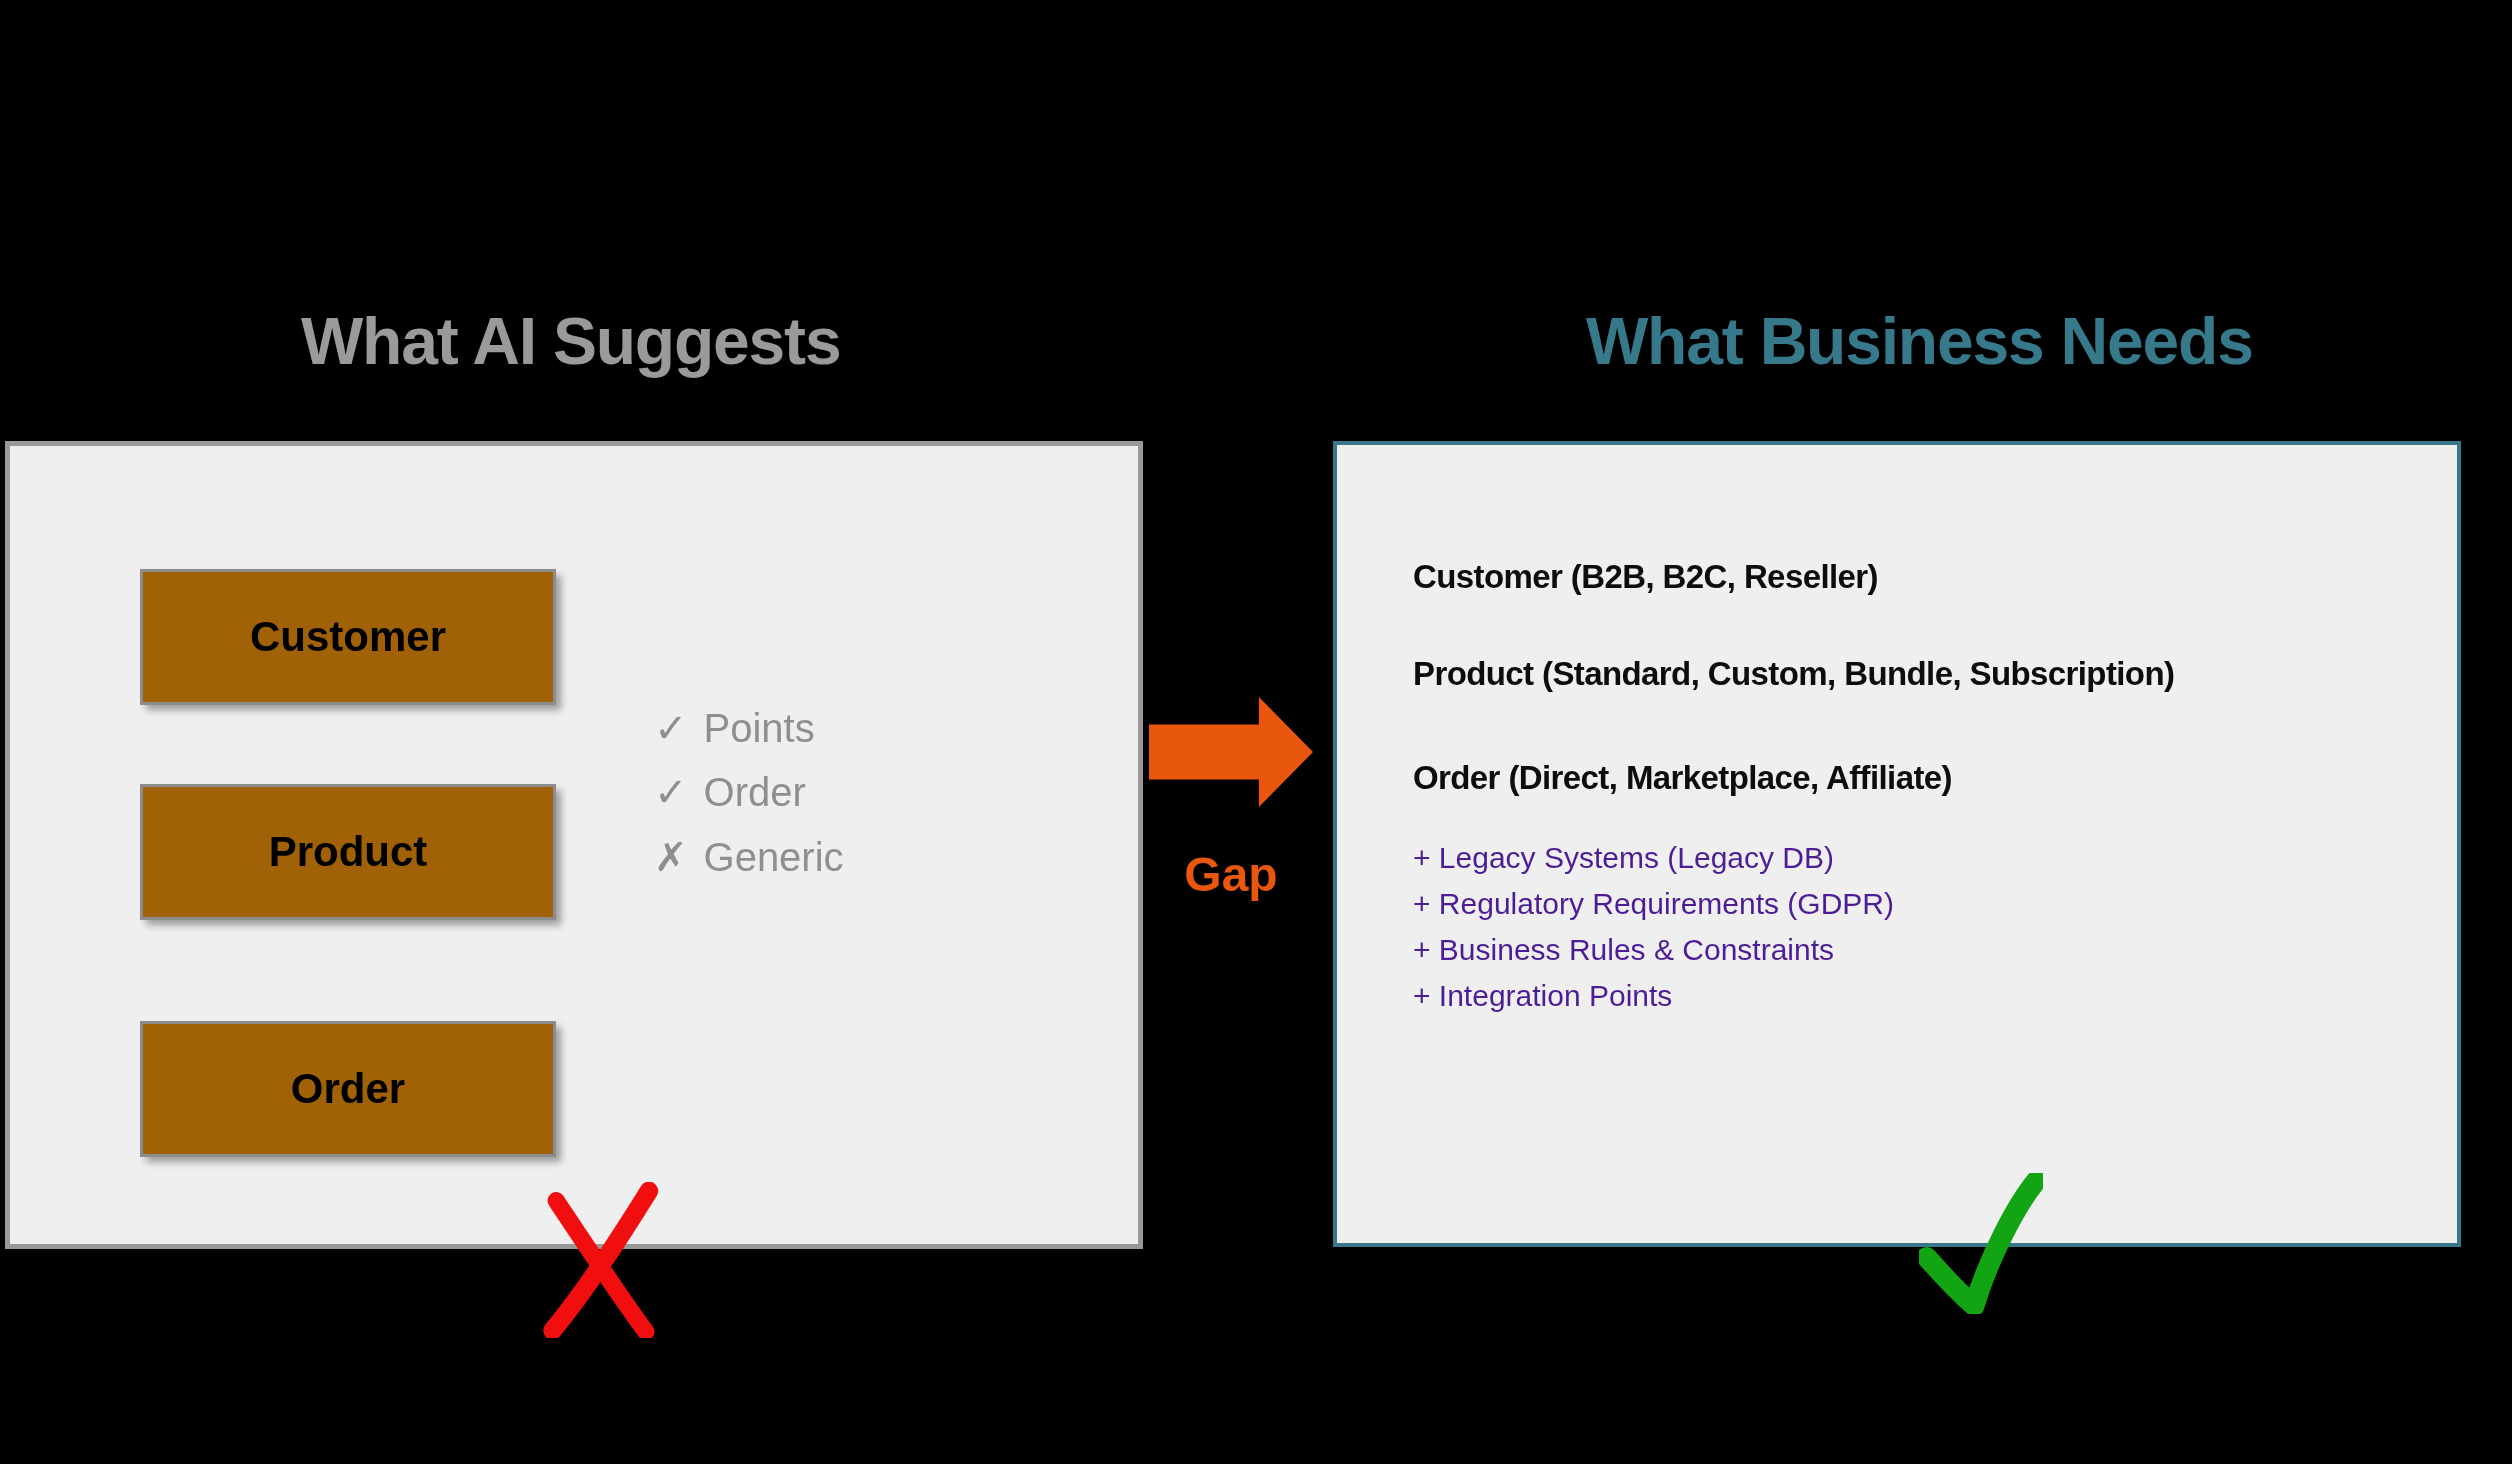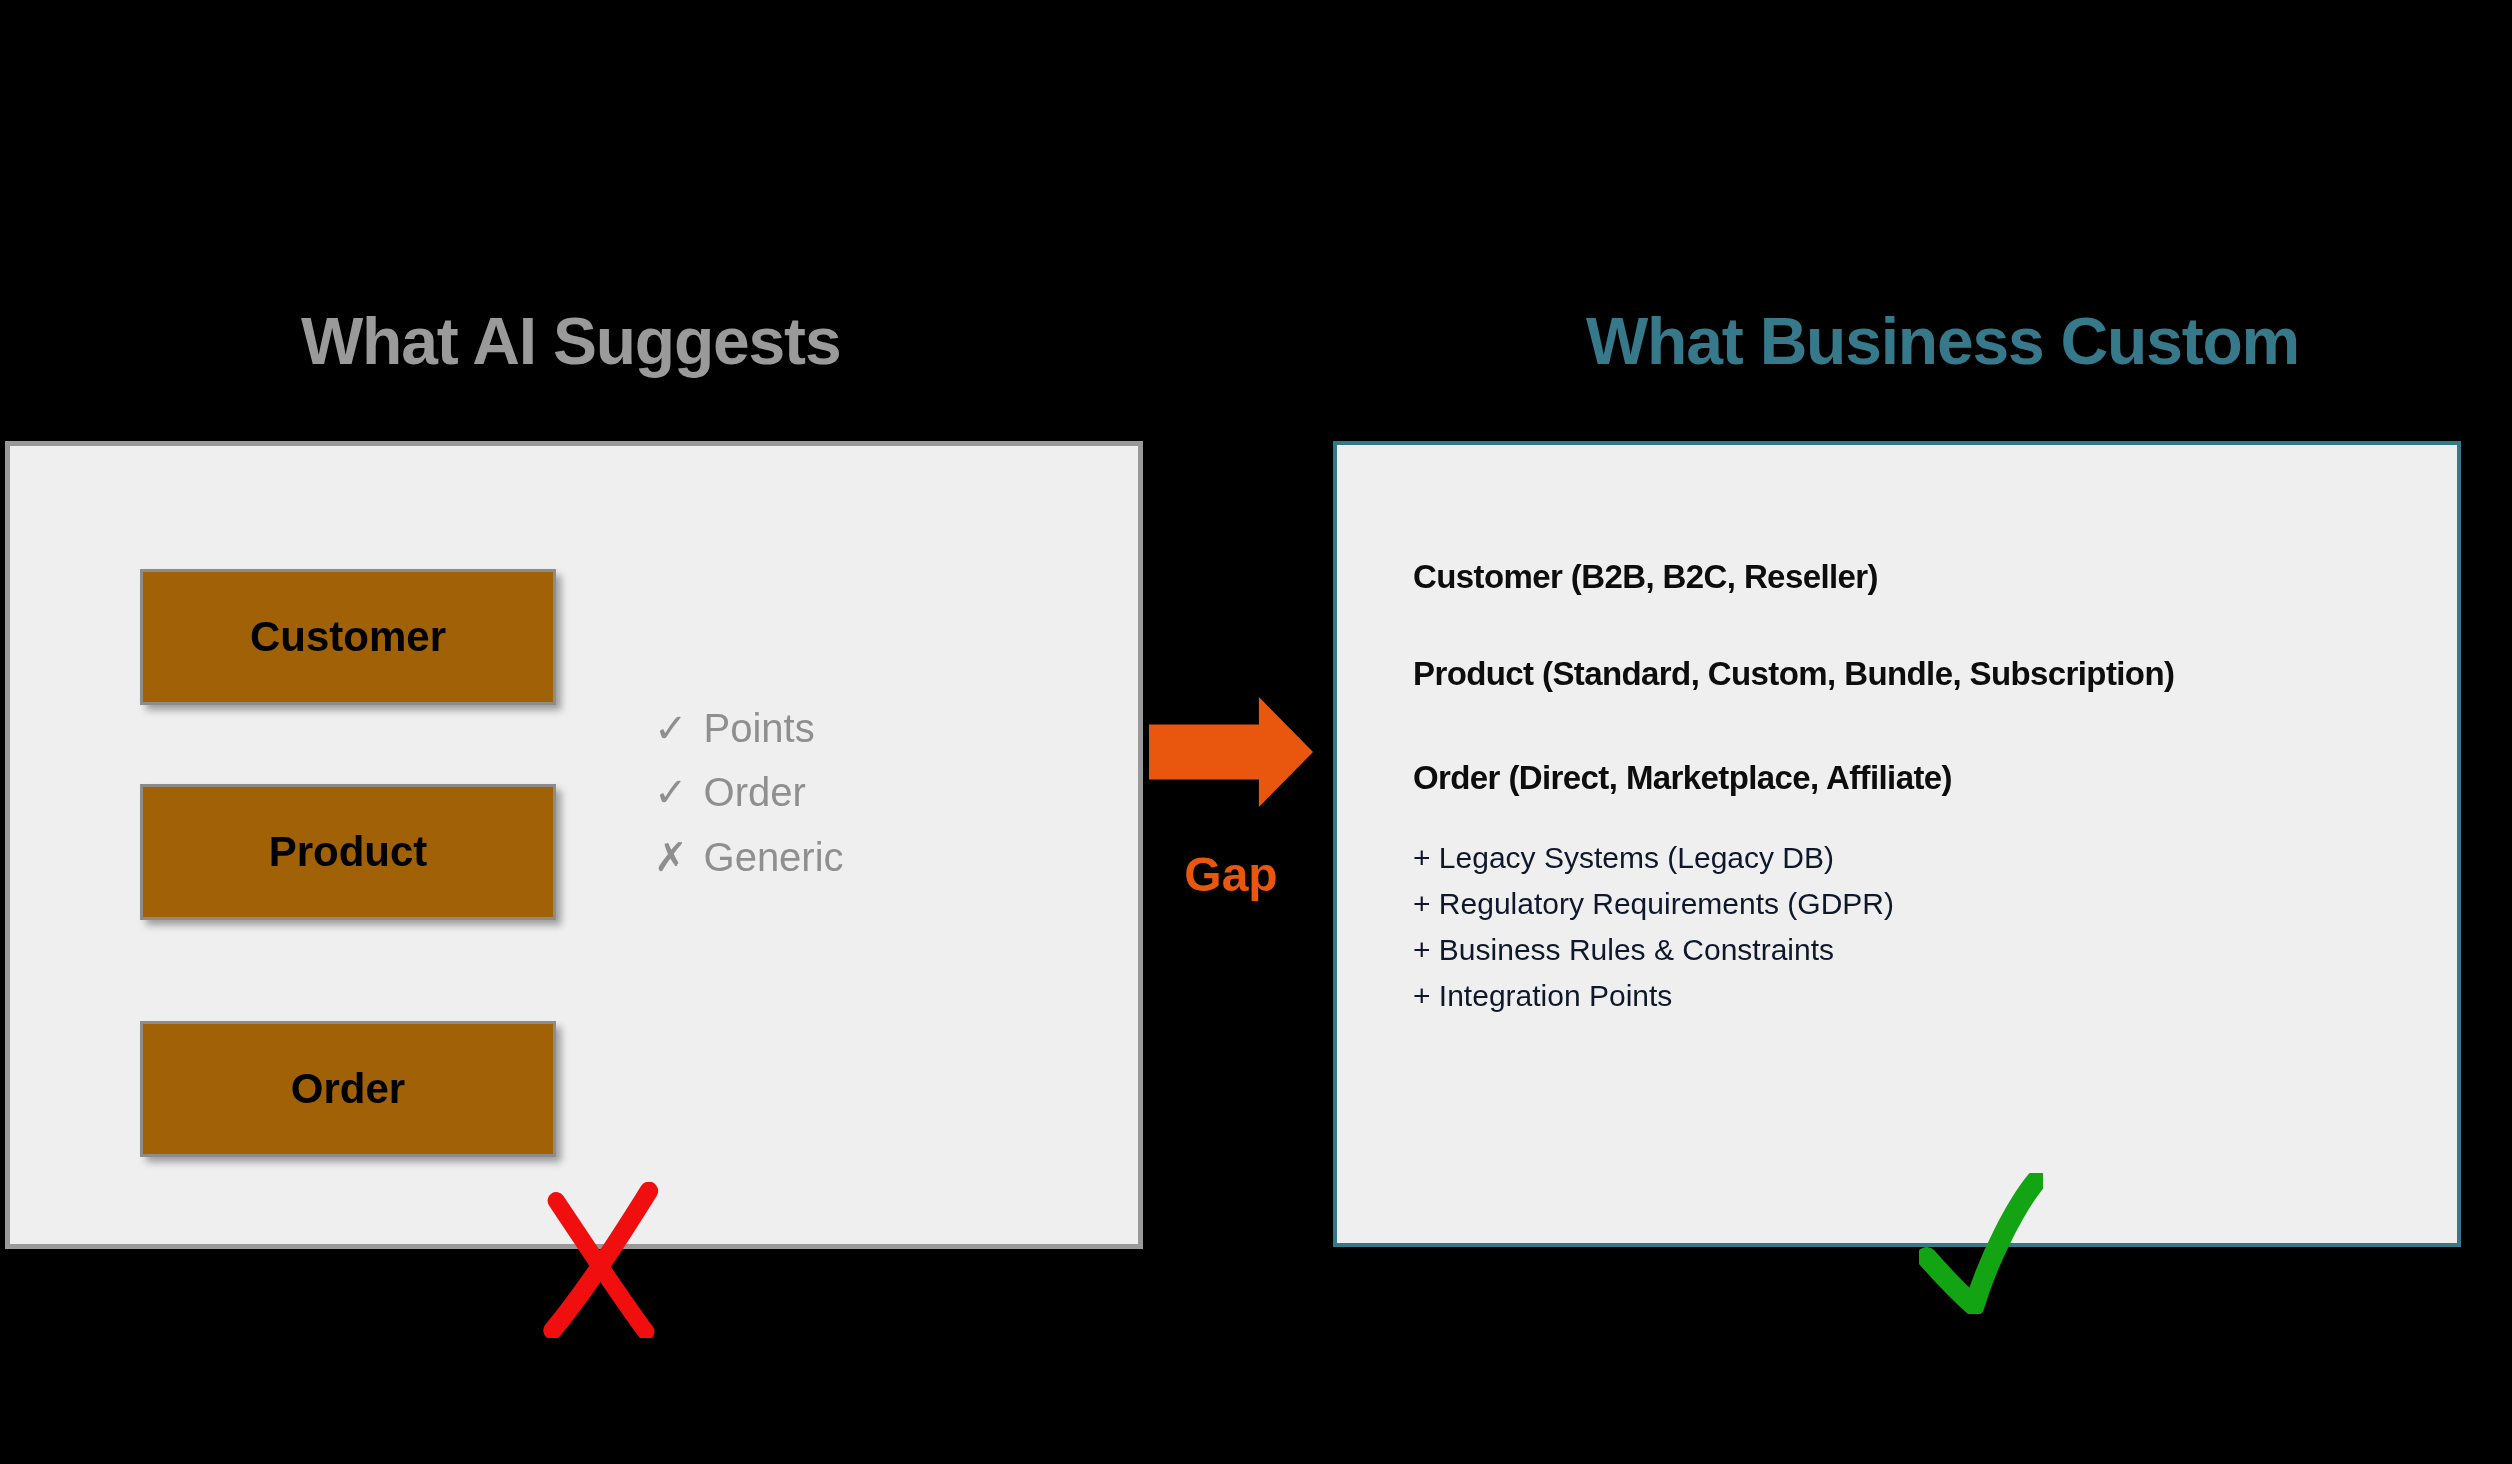--- a/index.html
+++ b/index.html
@@ -56,33 +56,33 @@
     white-space:nowrap;
   }
 
   .biz-line{
     position:absolute;left:76px;
     font-size:33px;font-weight:700;color:#0D0D0D;
     white-space:nowrap;line-height:1.2;letter-spacing:-0.6px;
   }
   .add-line{
     position:absolute;left:76px;
-    font-size:30px;color:#0f172a;white-space:nowrap;line-height:1.2;
+    font-size:30px;color:#4c1d95;white-space:nowrap;line-height:1.2;
   }
 
   .verdict{position:absolute;}
   .verdict svg{display:block;}
 </style>
 </head>
 <body>
 
 <div class="stage">
 
   <div class="title title-left">What AI Suggests</div>
-  <div class="title title-right">What Business Custom</div>
+  <div class="title title-right">What Business Needs</div>
 
   <div class="panel panel-left">
     <div class="entity-box" style="top:115px">
       <span>Customer</span>
     </div>
     <div class="entity-box" style="top:330px">
       <span>Product</span>
     </div>
     <div class="entity-box" style="top:567px">
       <span>Order</span>

